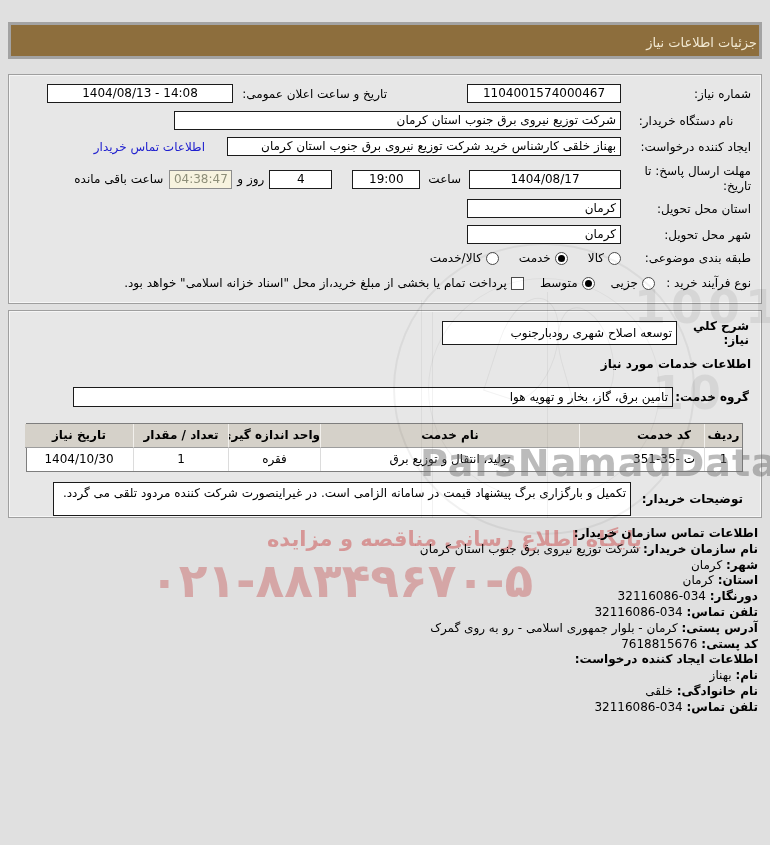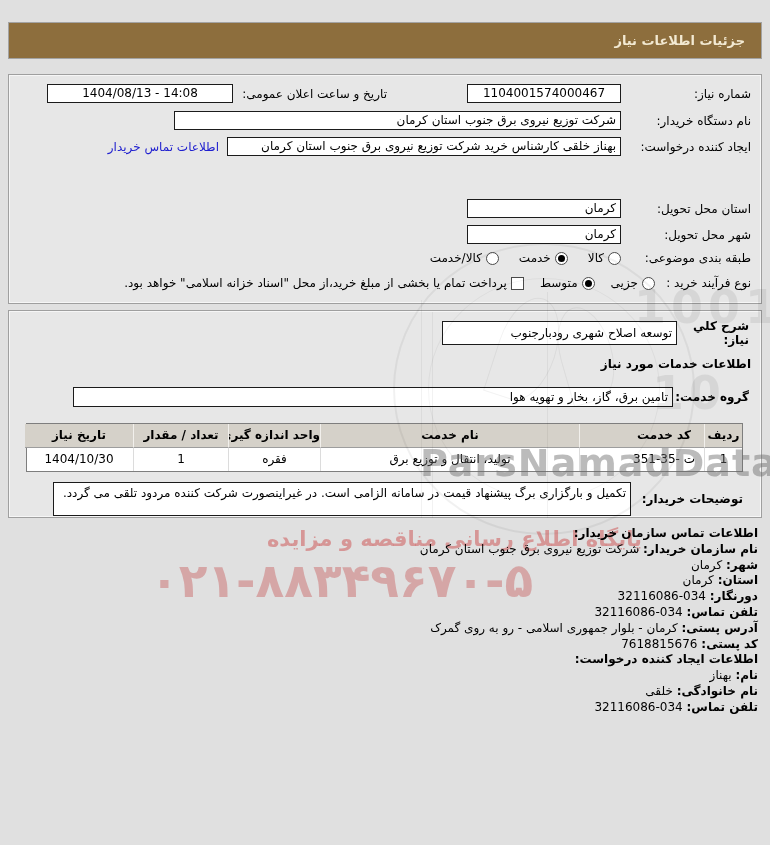--- a/index.html
+++ b/index.html
@@ -6,22 +6,22 @@
   html,body { margin:0; padding:0; }
   body {
     width:770px; height:845px; position:relative; overflow:hidden;
     background:#e0e0e0; direction:rtl;
     font-family:"DejaVu Sans", sans-serif; font-size:12px; color:#000;
   }
 
   
   .titlebar {
     position:absolute; left:8px; right:8px; top:22px; height:37px;
-    background:#8d6e3d; border:1px solid #a3a3a3; color:#f2e9d2;
-    font-size:13px; line-height:35px; padding:0 16px; z-index:2;font-weight:bold;
+    background:#8d6e3d; border:3px solid #a3a3a3; color:#f2e9d2;
+    font-size:13px; line-height:35px; padding:0 2px; z-index:2;
   }
 
   
   .panel {
     position:absolute; left:8px; right:8px; background:#e7e7e7;
     border:1px solid #9f9f9f;
     box-shadow: inset 1px 1px 0 #f6f6f6, inset -1px -1px 0 #f6f6f6;
     z-index:1;
   }
   #section-need-info { top:74px;  height:230px; }
@@ -106,30 +106,41 @@
 
   <div class="frow" style="top:9px;">
     <div class="lbl" style="width:130px;">شماره نیاز:</div>
     <div class="tbox center" style="width:154px;">1104001574000467</div>
     <div style="width:80px;"></div>
     <div class="lbl" style="width:154px;">تاریخ و ساعت اعلان عمومی:</div>
     <div class="tbox center" style="width:186px;">14:08 - 1404/08/13</div>
   </div>
 
   <div class="frow" style="top:36px;">
-    <div class="lbl" style="width:130px;">نام دستگاه خریدار:</div>
+    <div class="lbl" style="width:130px;text-align:center;">نام دستگاه خریدار:</div>
     <div class="tbox" style="width:447px;">شرکت توزیع نیروی برق جنوب استان کرمان</div>
   </div>
 
   <div class="frow" style="top:62px;">
     <div class="lbl" style="width:130px;">ایجاد کننده درخواست:</div>
     <div class="tbox" style="width:394px;">بهناز خلقی کارشناس خرید شرکت توزیع نیروی برق جنوب استان کرمان</div>
-    <div class="linkblue" style="margin-right:8px;">اطلاعات تماس خریدار</div>
-  </div>
-
+    <div class="linkblue" style="margin-right:22px;">اطلاعات تماس خریدار</div>
+  </div>
+
+  <div class="frow" style="top:86px; height:36px;">
+    <div class="lbl" style="width:130px; line-height:15px;">مهلت ارسال پاسخ: تا تاریخ:</div>
+    <div class="tbox center" style="width:152px;">1404/08/17</div>
+    <div class="lbl" style="margin:0 8px;">ساعت</div>
+    <div class="tbox center" style="width:68px;">19:00</div>
+    <div style="width:20px;"></div>
+    <div class="tbox center" style="width:63px;">4</div>
+    <div class="lbl" style="margin:0 5px;">روز و</div>
+    <div class="countdown" style="width:63px;">04:38:47</div>
+    <div class="lbl" style="margin-right:6px;">ساعت باقی مانده</div>
+  </div>
 
   <div class="frow" style="top:124px;">
     <div class="lbl" style="width:130px;">استان محل تحویل:</div>
     <div class="tbox" style="width:154px;">کرمان</div>
   </div>
 
   <div class="frow" style="top:150px;">
     <div class="lbl" style="width:130px;">شهر محل تحویل:</div>
     <div class="tbox" style="width:154px;">کرمان</div>
   </div>

